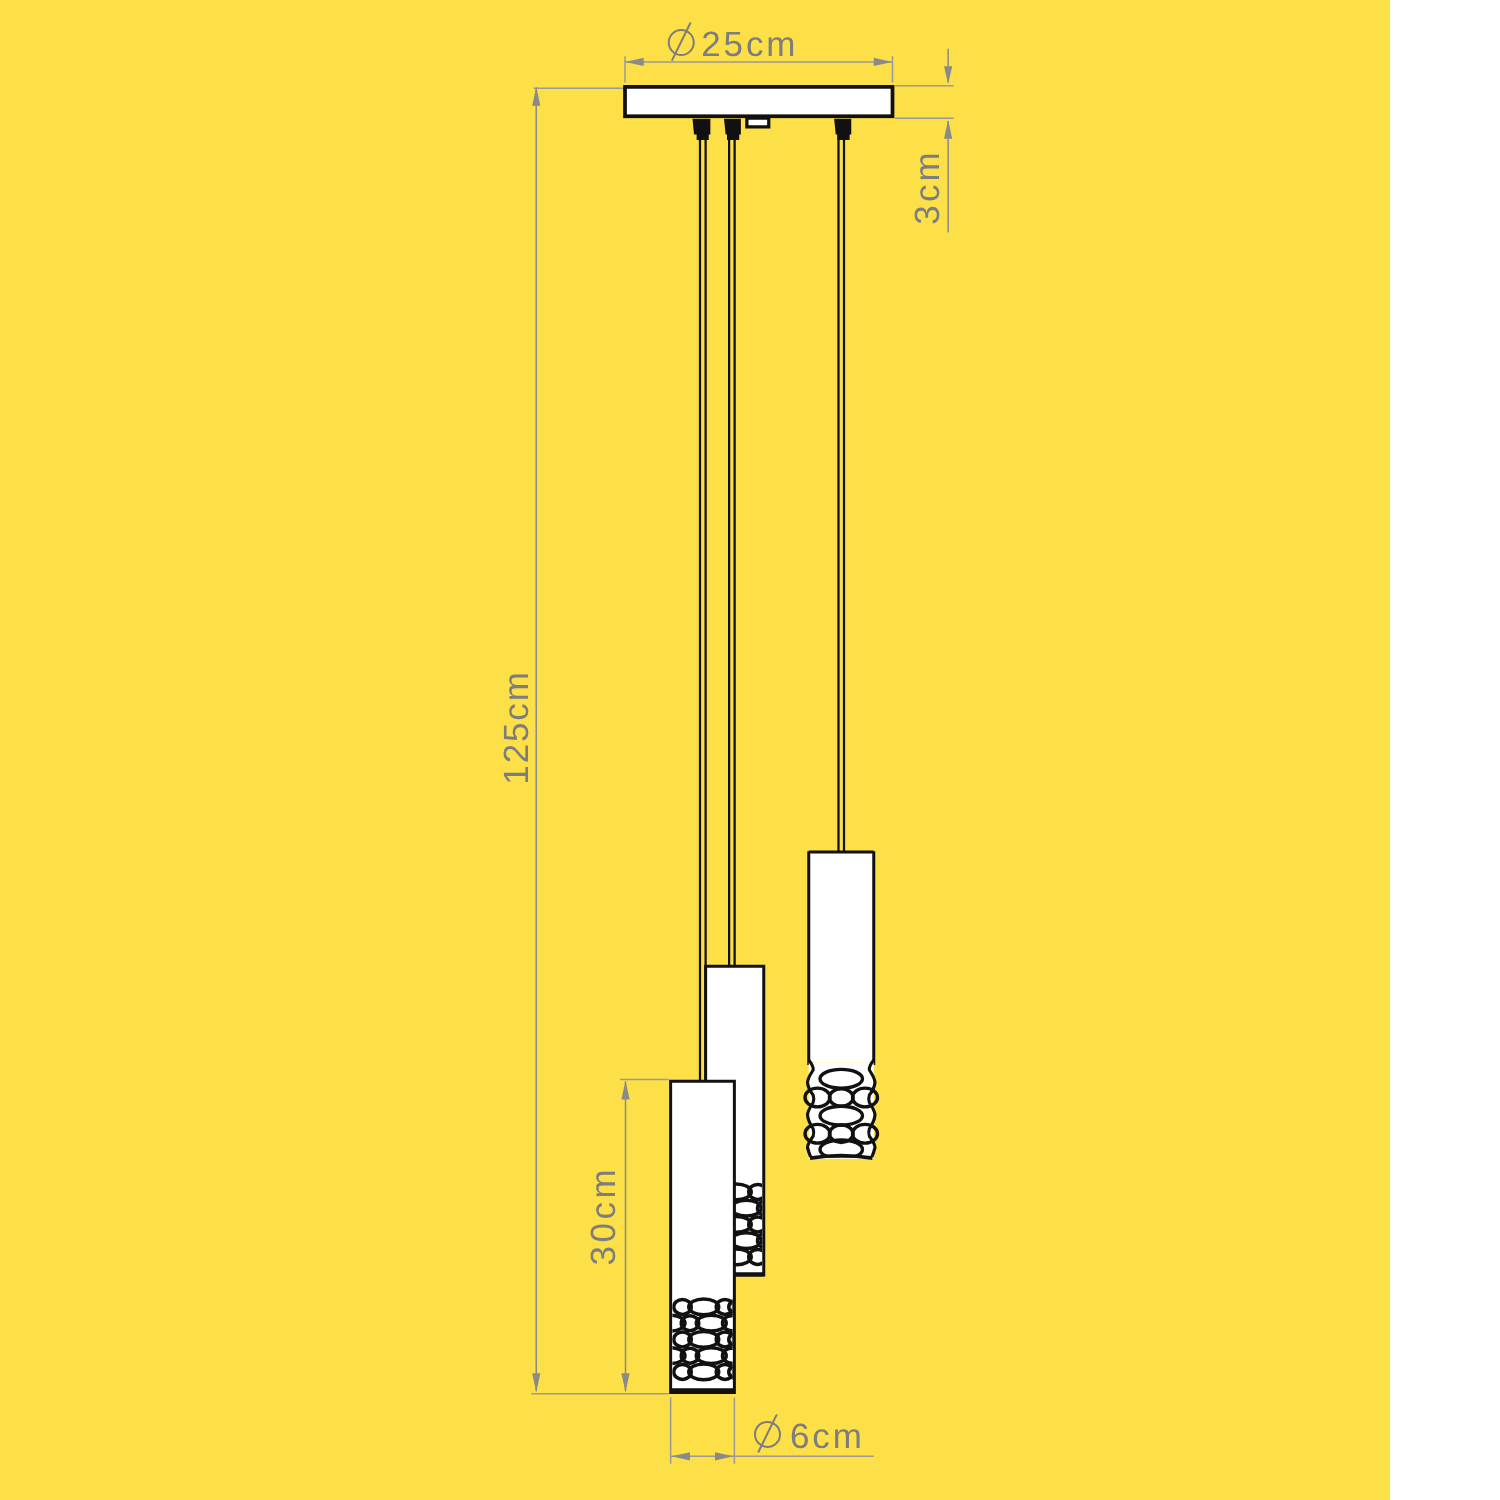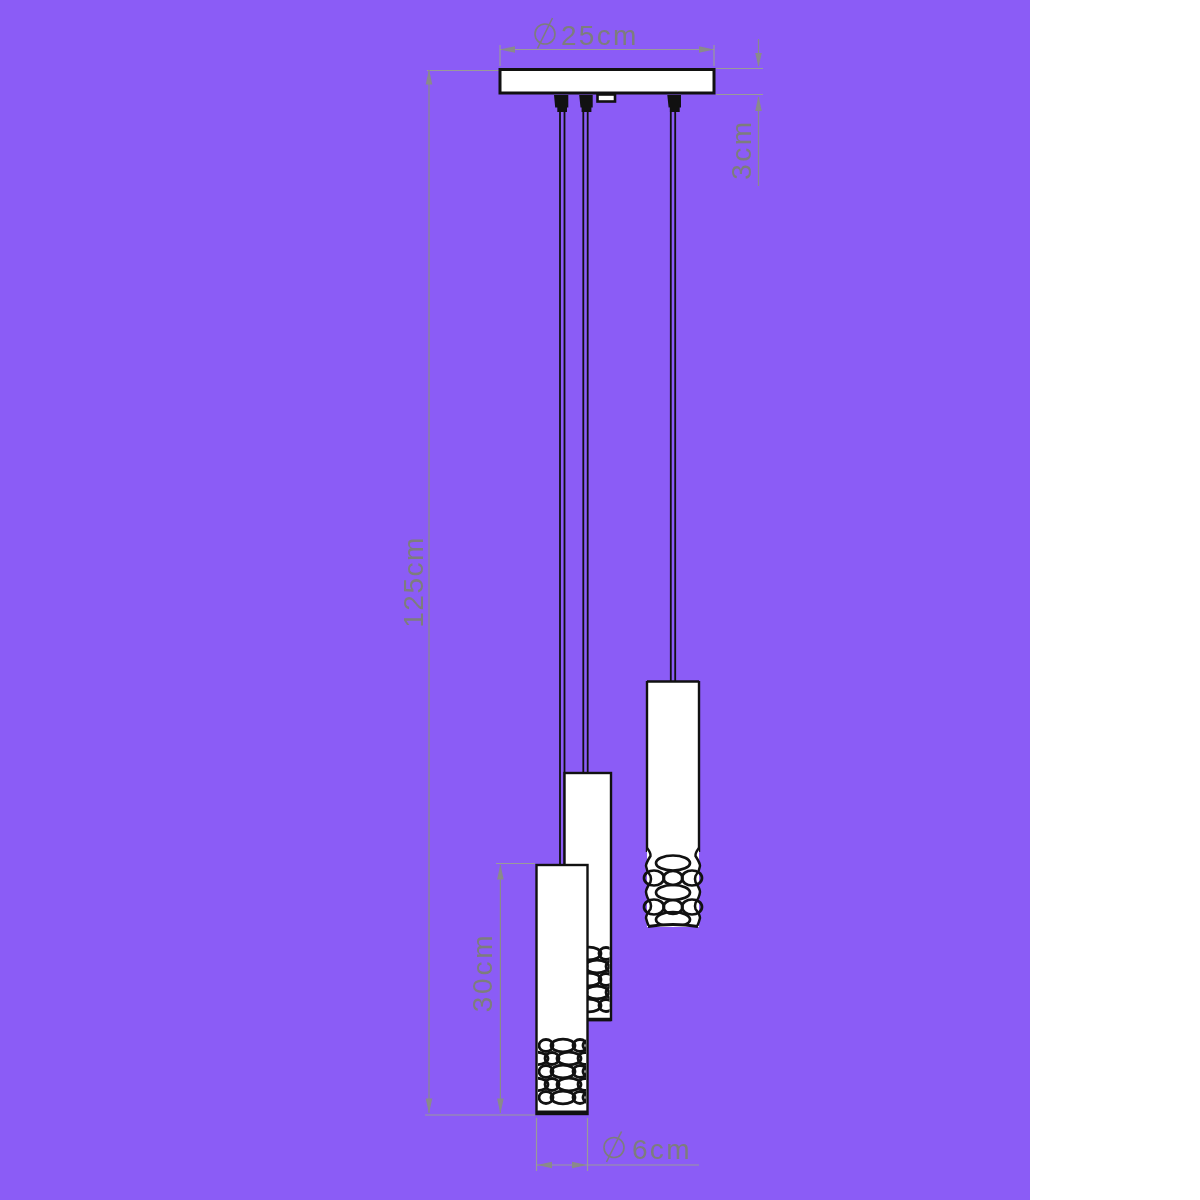--- a/index.html
+++ b/index.html
@@ -1,16 +1,16 @@
 <!DOCTYPE html>
 <html><head>
 <meta charset="utf-8">
 <style>
   html,body{margin:0;padding:0;background:#ffffff;}
-  .page{width:1030px;height:1200px;position:relative;background:#8b5cf6;overflow:hidden;}
+  .page{width:1112px;height:1200px;position:relative;background:#fde047;overflow:hidden;}
   svg{position:absolute;top:0;left:0;}
   text{font-family:"Liberation Sans", sans-serif;fill:#7d7d7d;}
 </style>
 </head>
 <body>
 <div class="page">
 <svg width="1200" height="1200" viewBox="0 0 1200 1200">
 
 <g>
   <line x1="500" y1="45" x2="500" y2="66" stroke="#9a9a9a" stroke-width="1.2"></line>

